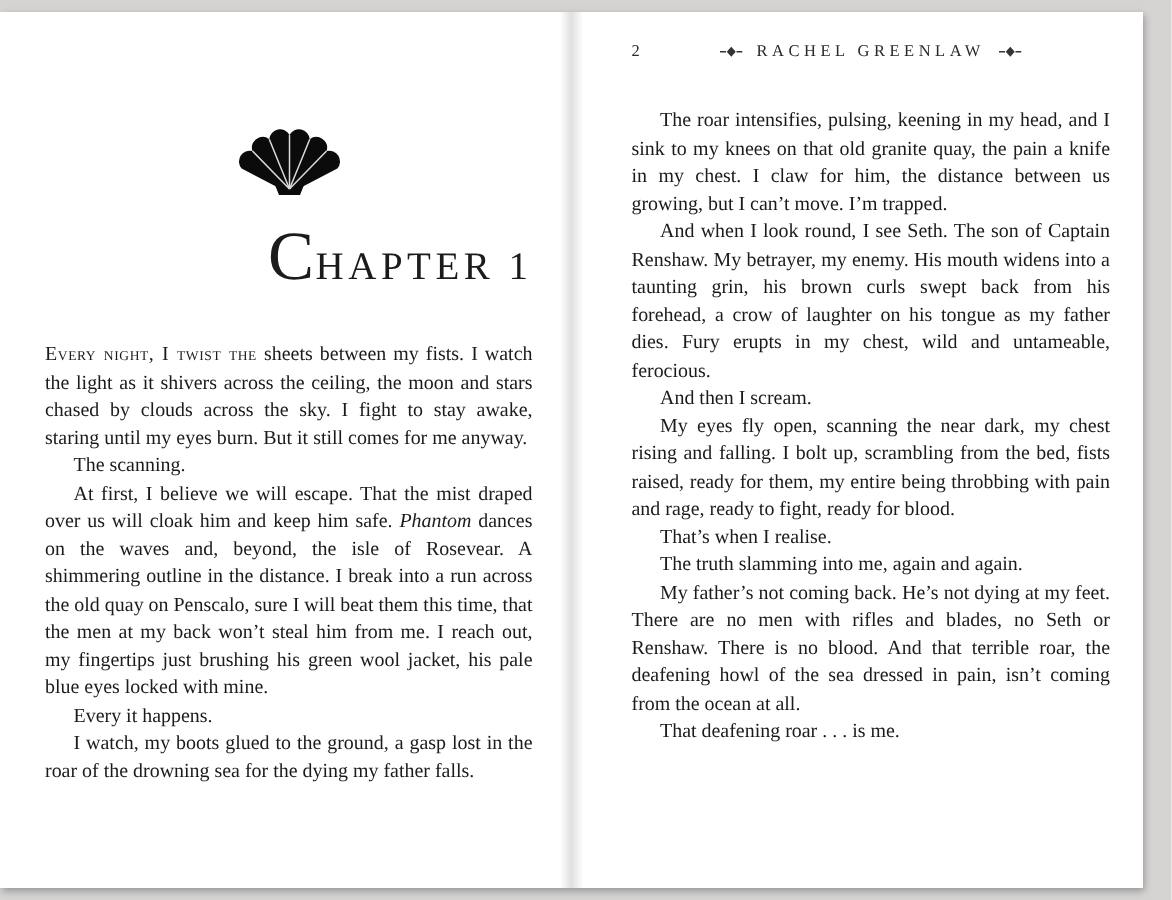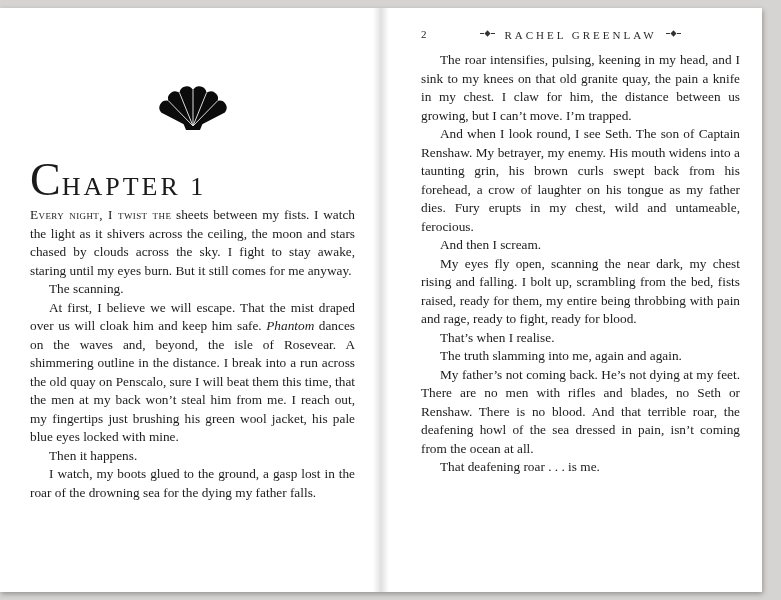--- a/index.html
+++ b/index.html
@@ -21,40 +21,40 @@
   .page-right { padding:0 22px 0 40px; }
   .gutter {
     position:absolute; left:50%; top:0; bottom:0; width:16px;
     transform:translateX(-50%);
     background:linear-gradient(90deg, rgba(0,0,0,0) 0%, rgba(0,0,0,0.12) 50%, rgba(0,0,0,0) 100%);
     pointer-events:none;
   }
 
   
   .shell-wrap { margin-top:64px; text-align:center; }
-  .chapter { text-align:left; margin-top:15px; white-space:nowrap; }
+  .chapter { text-align:right; margin-top:5px; white-space:nowrap; }
   .chapter .initial { font-size:46px; letter-spacing:1px; }
   .chapter .rest { font-size:26px; letter-spacing:3px; }
 
-  .body-text { font-size:13.3px; line-height:18.5px; text-align:justify; }
+  .body-text { margin-top:30px; font-size:13.3px; line-height:18.5px; text-align:justify; }
   .body-text p { text-indent:19px; }
   .body-text p.noindent { text-indent:0; }
   .smallcaps { font-variant:small-caps; letter-spacing:0.4px; }
   em { font-style:italic; }
 
   
   .running-head {
     position:relative; margin-top:20px; height:15px;
     font-size:11px; letter-spacing:3px; color:#2a2a2a;
     text-align:center;
   }
   .page-num { position:absolute; left:0; top:0; letter-spacing:0; }
-  .head-center { display:inline-flex; align-items:flex-start; gap:9px; }
+  .head-center { display:inline-flex; align-items:center; gap:9px; }
   .fleuron { display:inline-block; }
-  .page-right .body-text { margin-top:8px; }
+  .page-right .body-text { margin-top:28px; }
 </style>
 </head>
 <body>
 
 <div class="spread">
 
   <div class="page page-left">
 
     <div class="shell-wrap">
       <svg width="78" height="62" viewBox="0 0 78 62" aria-hidden="true">
@@ -78,21 +78,21 @@
     </div>
 
     <div class="chapter">
       <span class="initial">C</span><span class="rest">HAPTER 1</span>
     </div>
 
     <div class="body-text">
       <p class="noindent"><span class="smallcaps">Every night, I twist the</span><span> sheets between my fists. I watch the light as it shivers across the ceiling, the moon and stars chased by clouds across the sky. I fight to stay awake, staring until my eyes burn. But it still comes for me anyway.</span></p>
       <p>The scanning.</p>
       <p><span>At first, I believe we will escape. That the mist draped over us will cloak him and keep him safe. </span><em>Phantom</em><span> dances on the waves and, beyond, the isle of Rosevear. A shimmering outline in the distance. I break into a run across the old quay on Penscalo, sure I will beat them this time, that the men at my back won’t steal him from me. I reach out, my fingertips just brushing his green wool jacket, his pale blue eyes locked with mine.</span></p>
-      <p>Then it happens.</p>
+      <p>Every it happens.</p>
       <p>I watch, my boots glued to the ground, a gasp lost in the roar of the drowning sea for the dying my father falls.</p>
     </div>
   </div>
 
   <div class="page page-right">
 
     <div class="running-head">
       <span class="page-num">2</span>
       <span class="head-center">
         <svg class="fleuron" width="15" height="9" viewBox="0 0 15 9" aria-hidden="true">

